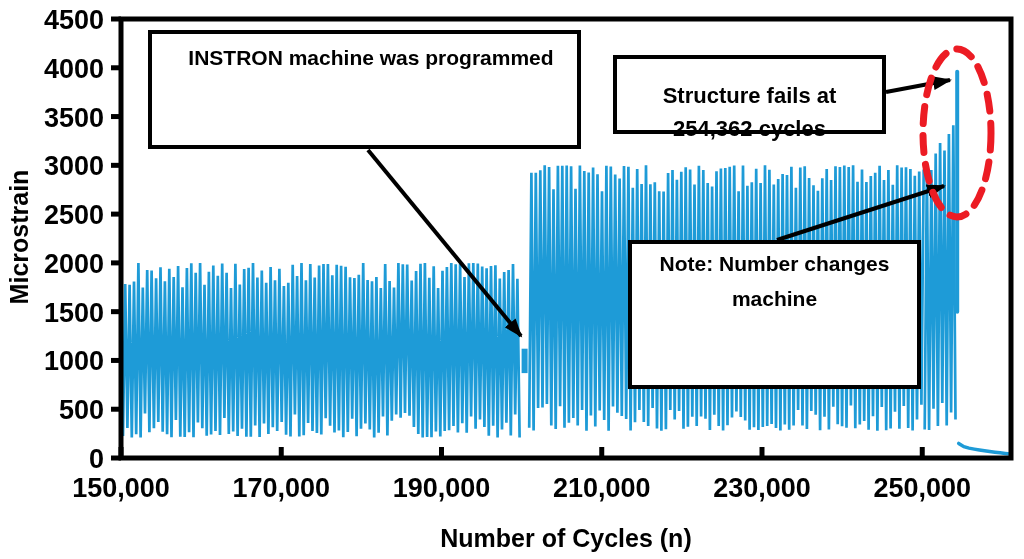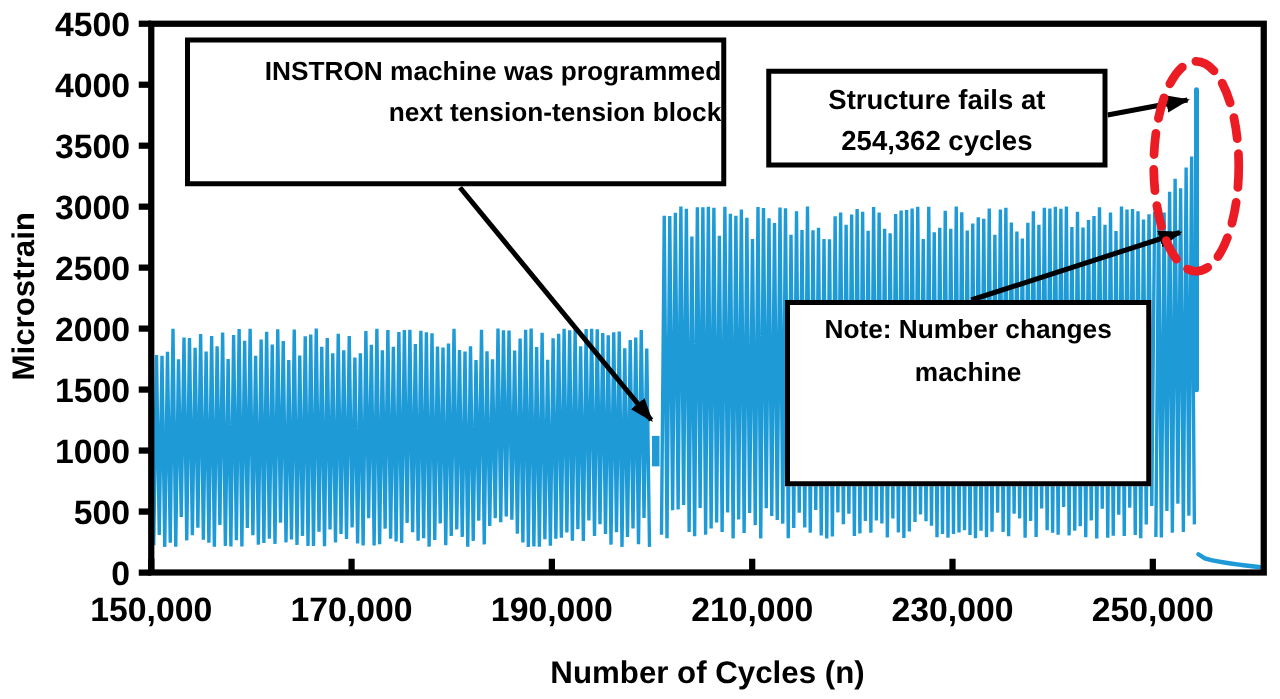--- a/index.html
+++ b/index.html
@@ -6,23 +6,23 @@
   body{width:1024px;height:559px;background:#fff;position:relative;overflow:hidden;
        font-family:"Liberation Sans",sans-serif;color:#000;}
   svg{position:absolute;left:0;top:0;}
   .tick-label{font-size:27px;font-weight:bold;fill:#000;font-family:"Liberation Sans",sans-serif;}
   .axis-title{position:absolute;font-size:25px;font-weight:bold;text-align:center;}
   #ylabel{width:200px;height:30px;left:-80px;top:222px;transform:rotate(-90deg);}
   #xlabel{left:121px;top:524px;width:890px;text-align:center;}
   .abox{position:absolute;background:#fff;border:4px solid #000;font-weight:bold;
         box-sizing:border-box;z-index:5;}
   #box-instron{left:148px;top:30px;width:433px;height:119px;font-size:21px;
-               line-height:33px;text-align:right;padding:7px 0 0 13px;}
+               line-height:33px;text-align:center;padding:7px 0 0 13px;}
   #box-fail{left:613px;top:55px;width:273px;height:79px;font-size:22px;
-            line-height:33px;text-align:center;padding-top:4px;}
+            line-height:33px;text-align:center;padding-top:20px;}
   #box-note{left:628px;top:240px;width:293px;height:149px;font-size:21px;
             line-height:35px;text-align:center;padding-top:2px;}
 </style>
 </head>
 <body>
 
 <svg id="plot" width="1024" height="559" viewBox="0 0 1024 559">
   <defs>
     <marker id="ah" markerUnits="userSpaceOnUse" markerWidth="20" markerHeight="16" refX="17" refY="7" orient="auto">
       <path d="M0,0 L19,7 L0,14 Z" fill="#000"></path>
@@ -77,21 +77,20 @@
       <line x1="777" y1="240" x2="944" y2="186" stroke="#000" stroke-width="4" marker-end="url(#ah)"></line>
       <ellipse cx="957" cy="133" rx="34" ry="84" fill="none" stroke="#EC1C24" stroke-width="7" stroke-dasharray="17 12" stroke-linecap="round"></ellipse>
     </g>
 </svg>
 
 <div id="ylabel" class="axis-title">Microstrain</div>
 <div id="xlabel" class="axis-title">Number of Cycles (n)</div>
 
 <div id="box-instron" class="abox">
   <div>INSTRON machine was programmed</div>
-  <div>next tension-tension block</div>
 </div>
 
 <div id="box-fail" class="abox">
   <div>Structure fails at</div>
   <div>254,362 cycles</div>
 </div>
 
 <div id="box-note" class="abox">
   <div>Note: Number changes</div>
   <div>machine</div>

